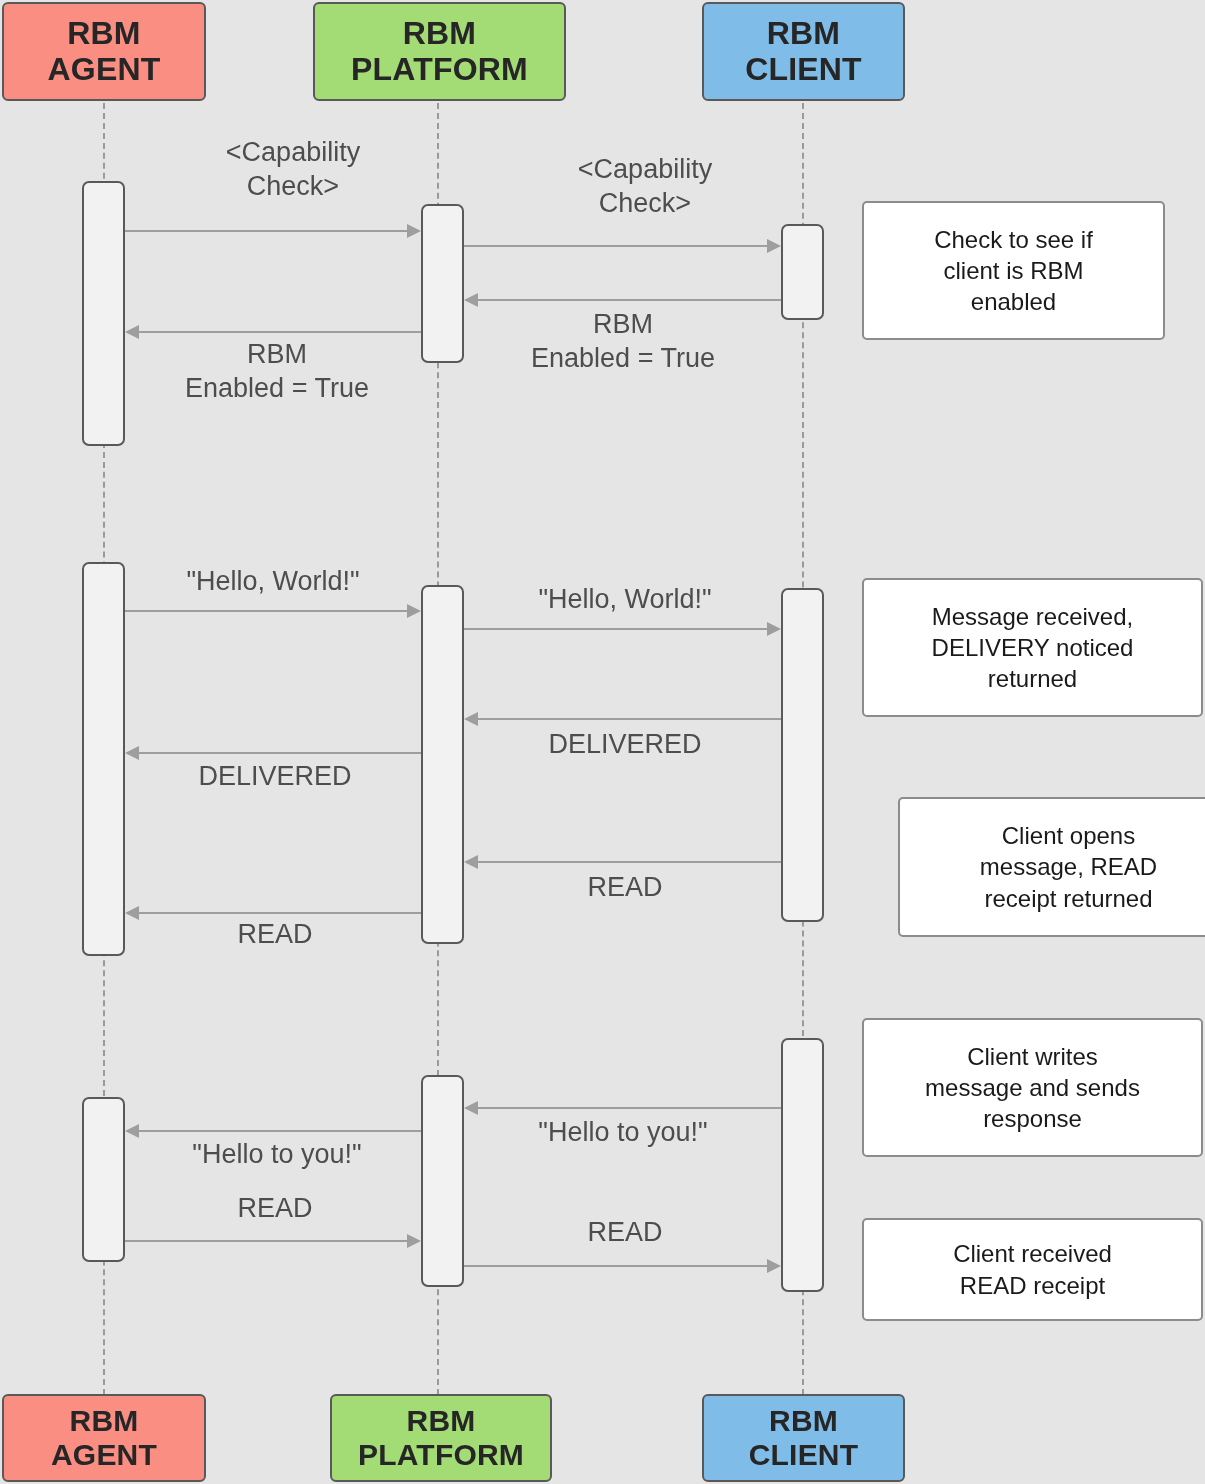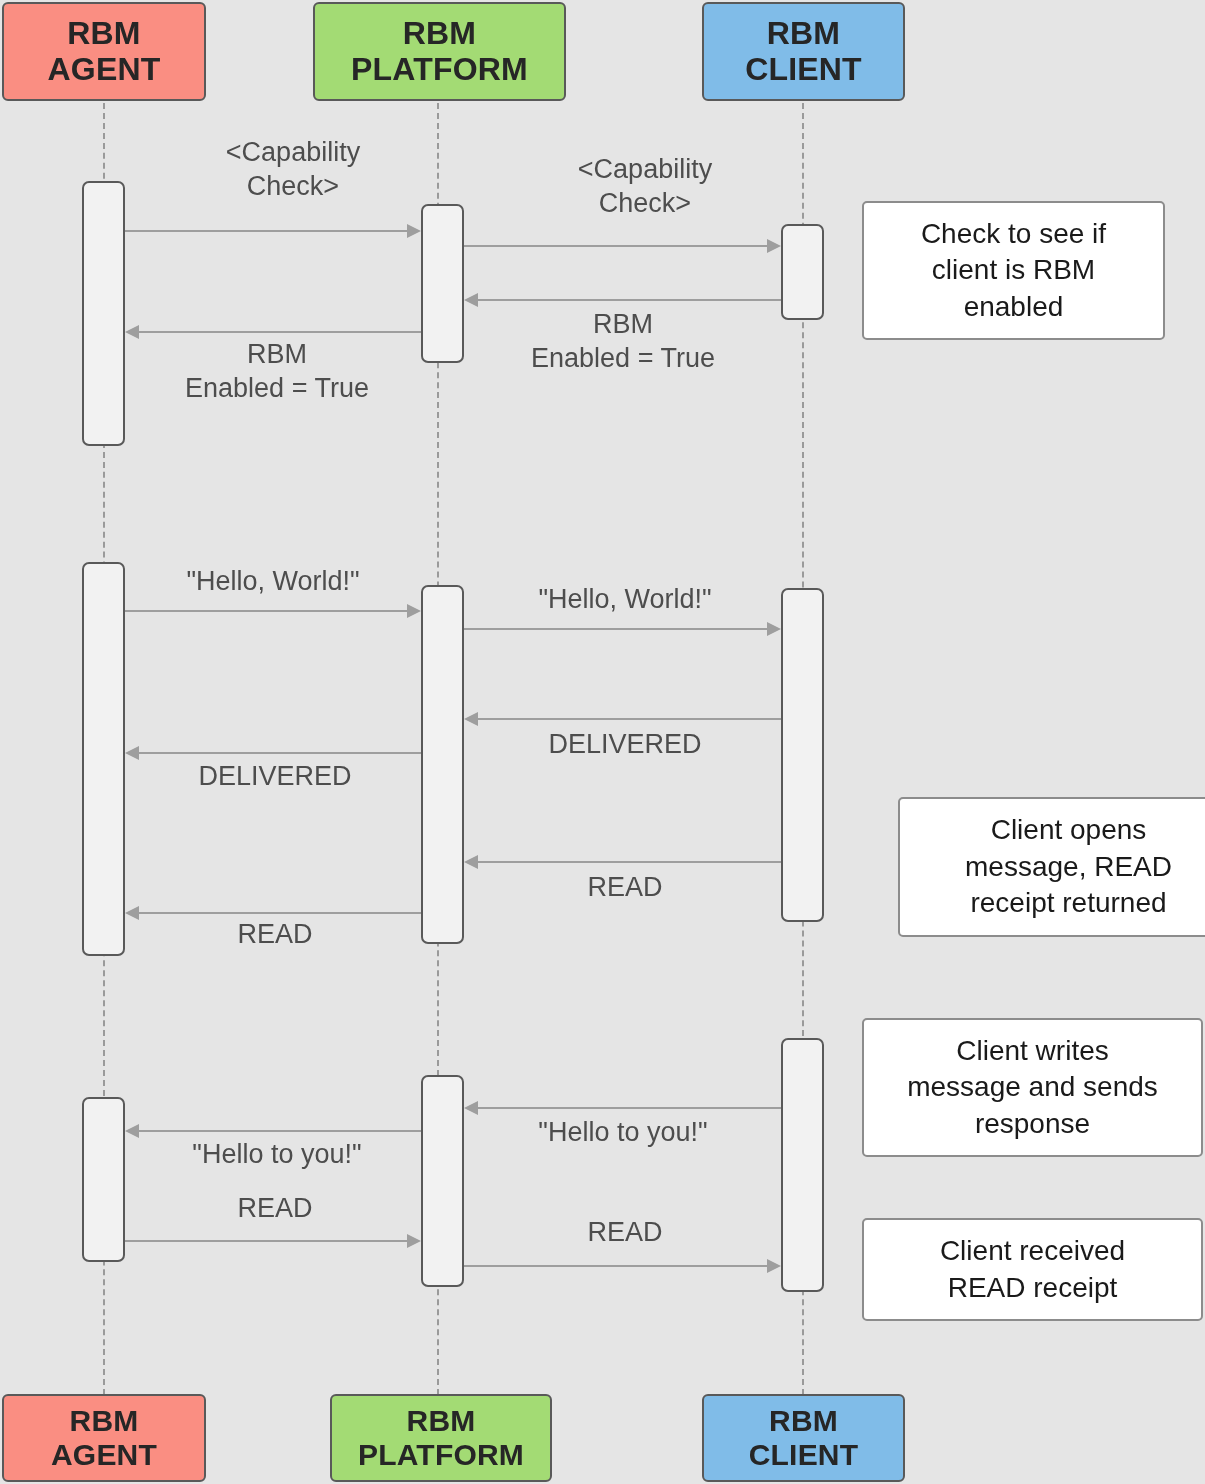--- a/index.html
+++ b/index.html
@@ -76,21 +76,21 @@
   }
 
   
   .note-box {
     position: absolute;
     box-sizing: border-box;
     background: #ffffff;
     border: 2px solid #8c8c8c;
     border-radius: 5px;
     color: #1a1a1a;
-    font-size: 28px;
+    font-size: 24px;
     line-height: 1.3;
     display: flex;
     align-items: center;
     justify-content: center;
     text-align: center;
     padding: 6px 10px;
     white-space: pre-line;
   }
 </style>
 </head>
@@ -201,20 +201,23 @@
   <div class="arrow-head right" style="left:407px; top:1234px;"></div>
 
   <div class="msg-label" style="left:480px; top:1216px; width:290px;">READ</div>
   <div class="msg-line" style="left:464px; top:1265px; width:303px;"></div>
   <div class="arrow-head right" style="left:767px; top:1259px;"></div>
 
   <div class="note-box" style="left:862px; top:201px; width:303px; height:139px;">Check to see if
 client is RBM
 enabled</div>
 
+  <div class="note-box" style="left:862px; top:578px; width:341px; height:139px;">Message received,
+DELIVERY noticed
+returned</div>
 
   <div class="note-box" style="left:898px; top:797px; width:341px; height:140px;">Client opens
 message, READ
 receipt returned</div>
 
   <div class="note-box" style="left:862px; top:1018px; width:341px; height:139px;">Client writes
 message and sends
 response</div>
 
   <div class="note-box" style="left:862px; top:1218px; width:341px; height:103px;">Client received

